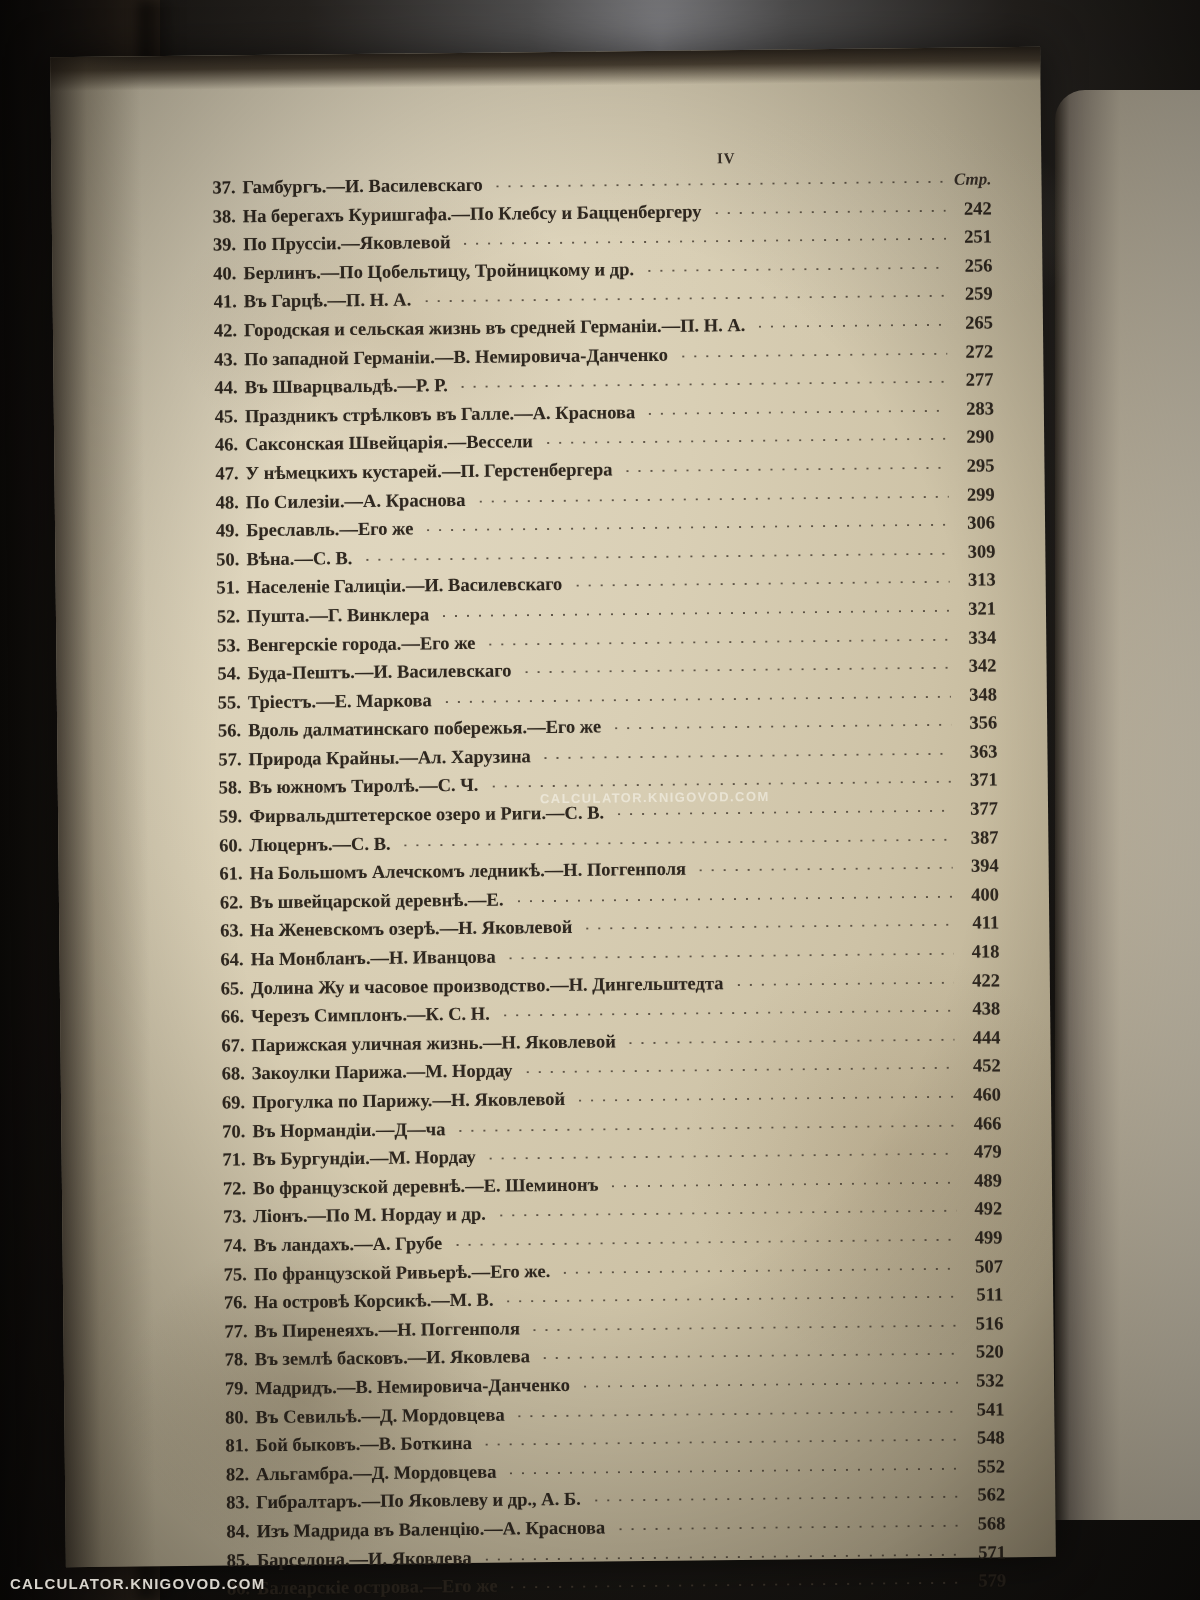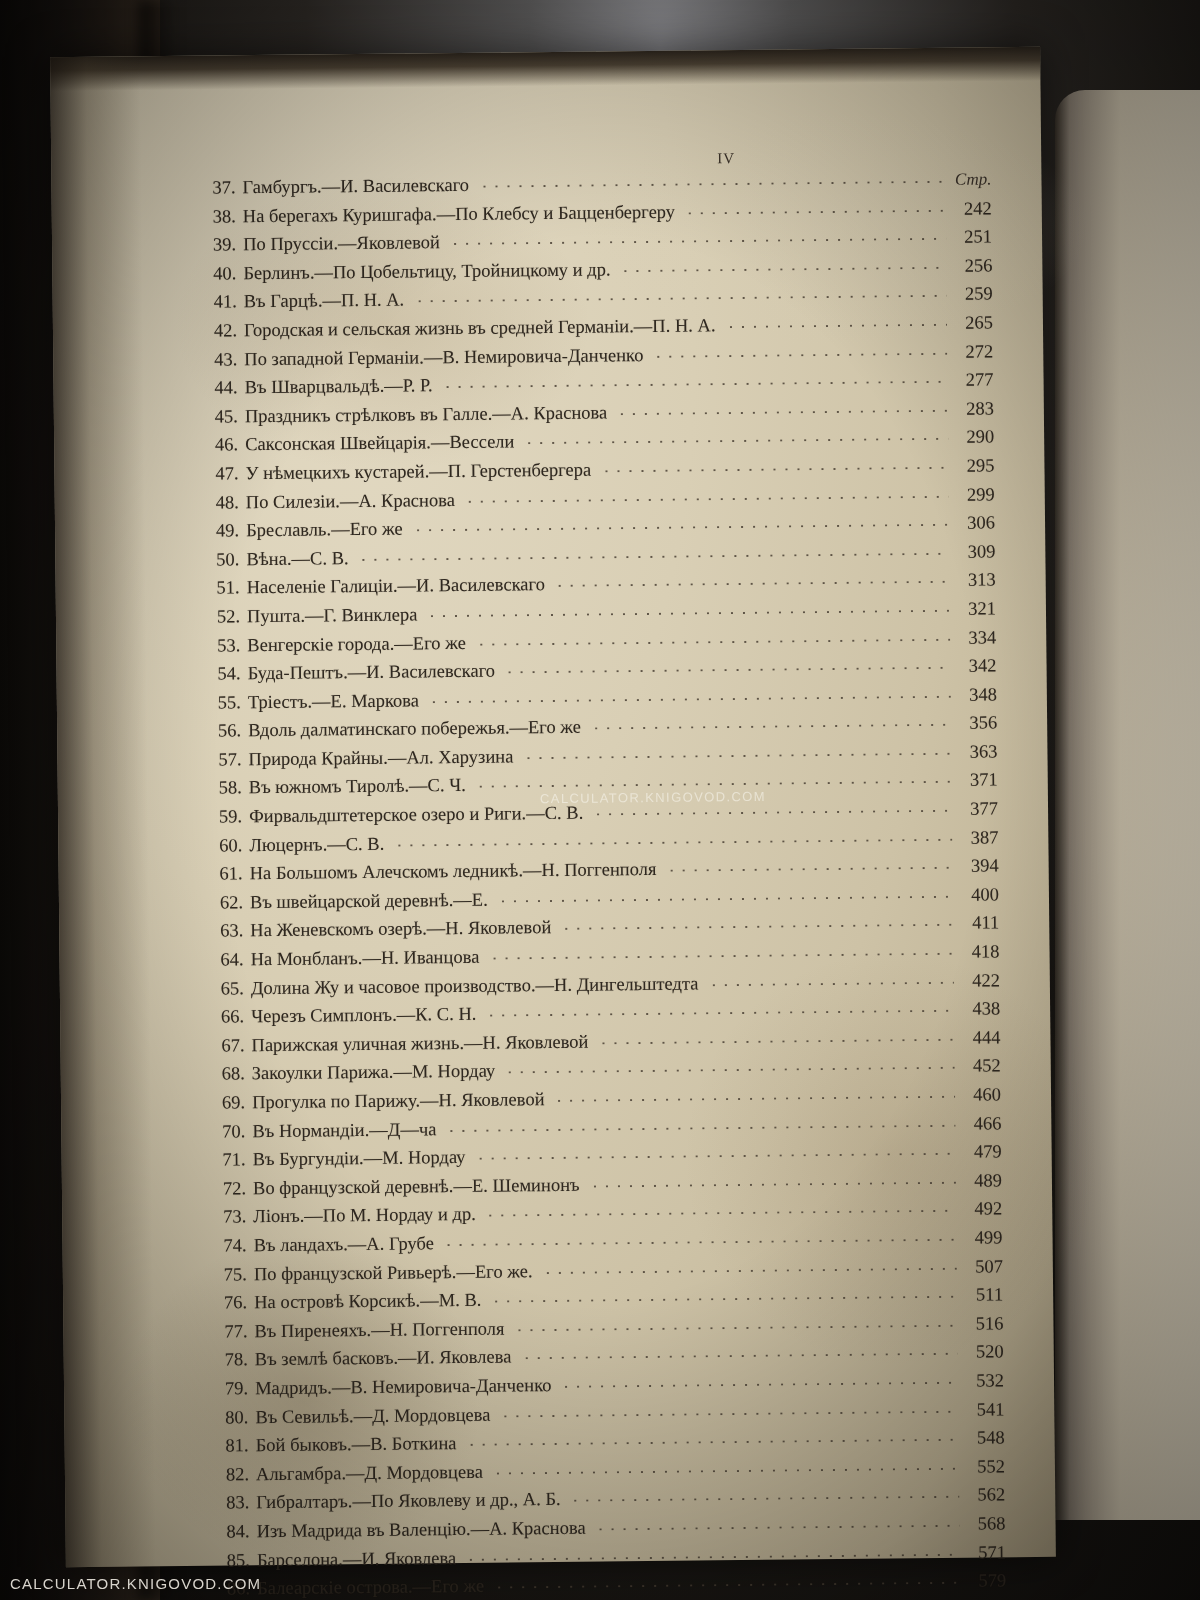--- a/index.html
+++ b/index.html
@@ -13,20 +13,21 @@
     overflow: hidden;
     font-family: "Liberation Serif", serif;
   }
 
   #page {
     position: relative;
     width: 1200px;
     height: 1600px;
     background: #2a241d;
     overflow: hidden;
+    font-weight: bold;
   }
 
   
   .backdrop {
     position: absolute;
     inset: 0;
     background:
       radial-gradient(ellipse at 55% 3%, #8f8f93 0%, #5d5c5c 14%, #2e2a26 38%, #1d1a16 62%, #100e0c 100%);
   }
 

